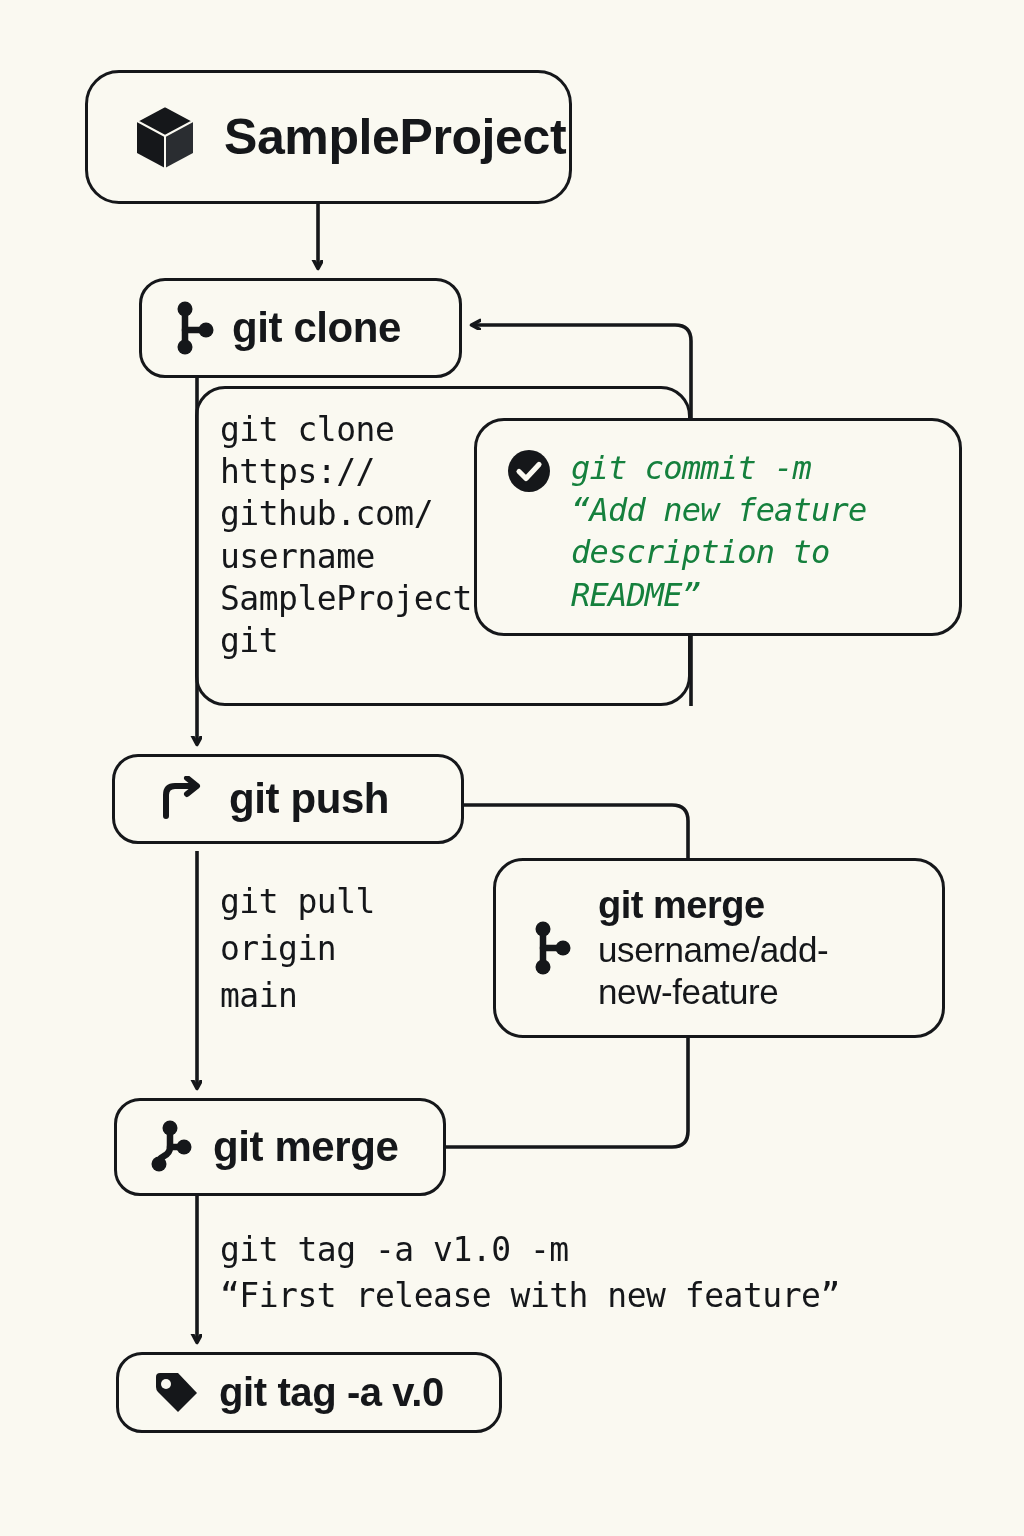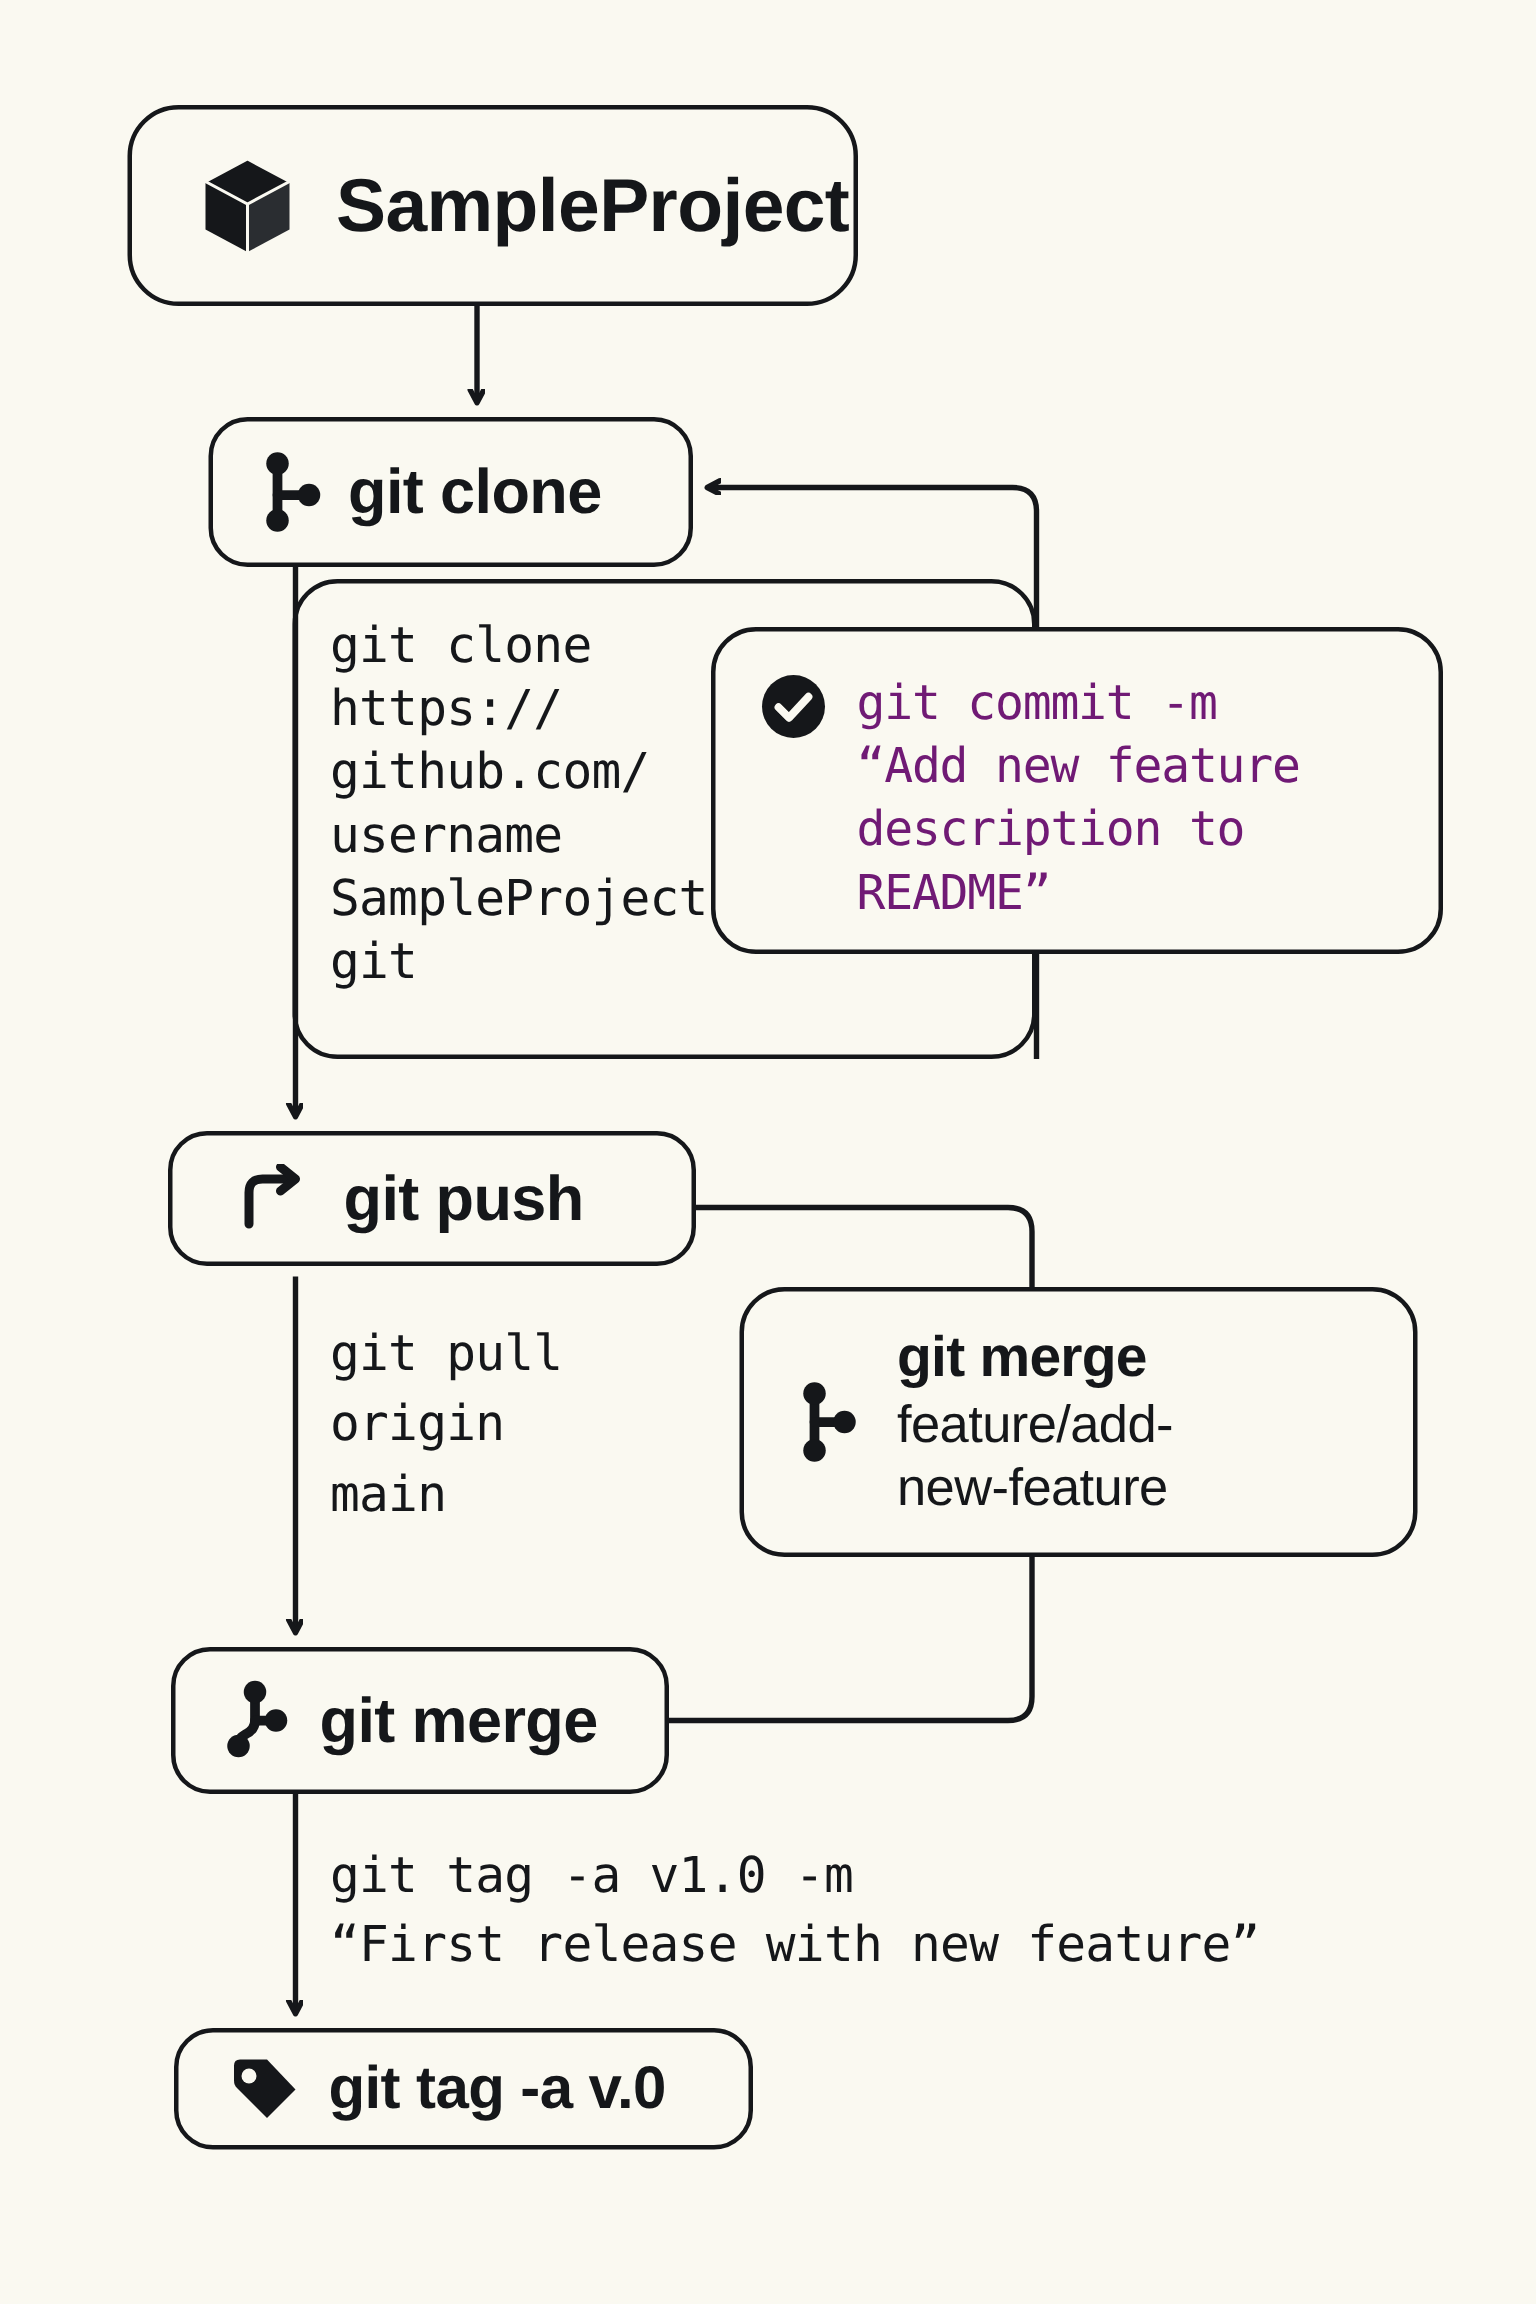--- a/index.html
+++ b/index.html
@@ -140,23 +140,24 @@
     box-sizing: border-box;
     background: #faf9f1;
     border: 3.5px solid #15171a;
     border-radius: 30px;
     padding: 26px 26px 0 28px;
   }
   #box-commit .commit-body {
     font-family: "DejaVu Sans Mono", "Liberation Mono", monospace;
     font-size: 32px;
     line-height: 1.32;
-    color: #701a75;
+    color: #15803d;
     white-space: pre-line;
     letter-spacing: -0.8px;
+    font-style: italic;
   }
   #box-commit .check-wrap {
     position: absolute;
     left: 30px; top: 28px;
   }
   #box-commit .commit-text-col {
     margin-left: 66px;
   }
 
   
@@ -311,18 +312,18 @@
       <svg width="44" height="56" viewBox="0 0 44 56" aria-hidden="true">
         <path d="M11 9 L11 47" stroke="#15171a" stroke-width="6.5" fill="none" stroke-linecap="round"></path>
         <path d="M11 28 L29 28" stroke="#15171a" stroke-width="6.5" fill="none" stroke-linecap="round"></path>
         <circle cx="11" cy="9" r="7.5" fill="#15171a"></circle>
         <circle cx="11" cy="47" r="7.5" fill="#15171a"></circle>
         <circle cx="31" cy="28" r="7.5" fill="#15171a"></circle>
       </svg>
     </span>
     <div>
       <div class="mf-title">git merge</div>
-      <div class="mf-sub">feature/add-
+      <div class="mf-sub">username/add-
 new-feature</div>
     </div>
   </div>
 
 </div>
 
 </body></html>

